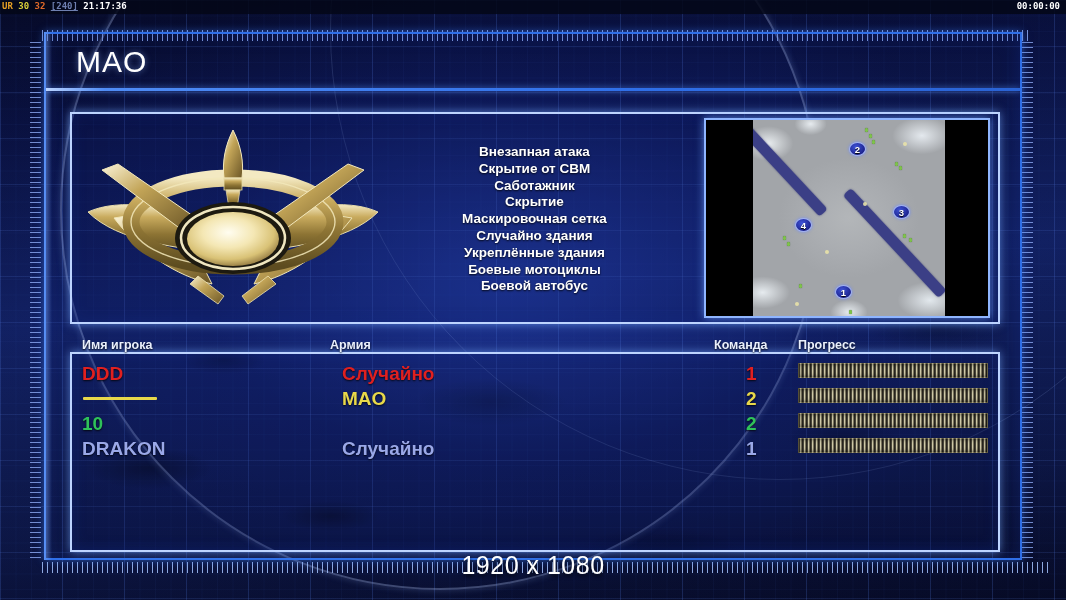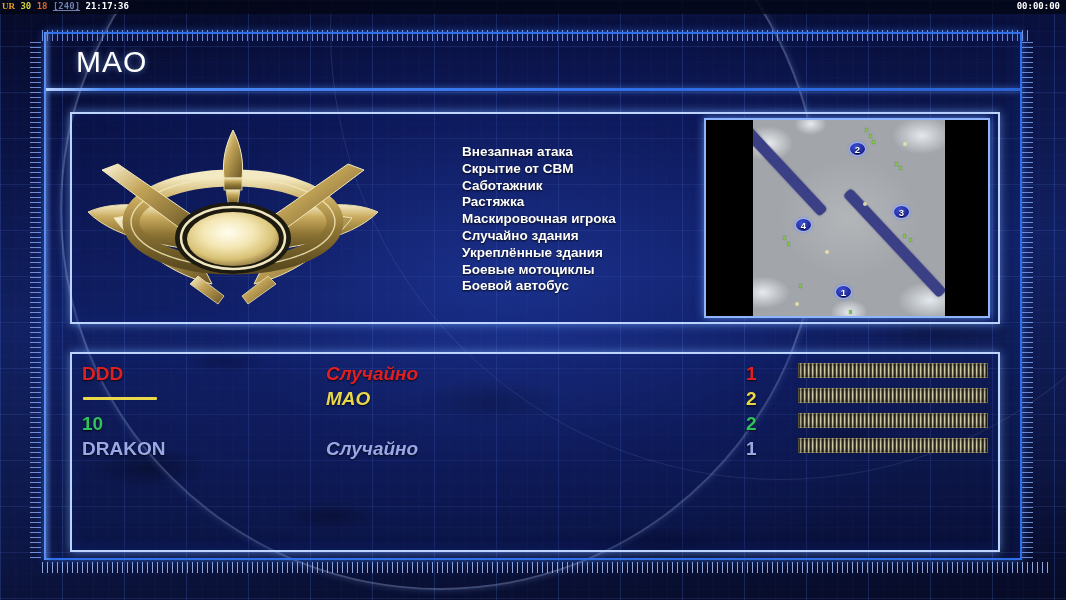--- a/index.html
+++ b/index.html
@@ -163,20 +163,21 @@
     width: 310px; height: 190px;
     z-index: 7;
   }
   .emblem-wrap svg { width: 100%; height: 100%; display: block; }
 
   
   .ability-list {
     position: absolute;
     left: 462px; top: 144px;
     z-index: 7;
+    text-align: center;
   }
   .ability-list li {
     list-style: none;
     color: #ffffff;
     font-size: 13.5px;
     font-weight: bold;
     line-height: 16.8px;
     text-shadow: 0 1px 2px rgba(0,0,0,0.85);
     white-space: nowrap;
   }
@@ -287,21 +288,21 @@
   }
   .cell {
     position: absolute;
     font-size: 19px;
     font-weight: bold;
     white-space: nowrap;
     text-shadow: 0 1px 2px rgba(0,0,0,0.8);
     top: 3px;
   }
   .c-name { left: 12px; }
-  .c-army { left: 256px; font-style: italic; }
+  .c-army { left: 272px; }
   .c-team { left: 676px; }
   .c-dash {
     position: absolute;
     left: 13px; top: 12px;
     width: 74px; height: 3px;
     border-radius: 1px;
   }
   .prog {
     position: absolute;
     left: 728px; top: 3px;
@@ -333,21 +334,21 @@
   .status-left {
     position: absolute;
     left: 2px; top: 1px;
     font-family: "DejaVu Sans Mono", monospace;
     font-size: 9px;
     font-weight: bold;
     z-index: 9;
     white-space: nowrap;
     letter-spacing: 0;
   }
-  .status-left .s-ur   { color: #e8a024; font-family: Liberation Serif, serif; }
+  .status-left .s-ur   { color: #e8a024; }
   .status-left .s-n1   { color: #d8cf3a; }
   .status-left .s-n2   { color: #e06a2a; }
   .status-left .s-br   { color: #6e7fb0; text-decoration: underline; }
   .status-left .s-time { color: #ffffff; margin-top: 39px; }
   .status-right {
     position: absolute;
     right: 6px; top: 1px;
     font-family: "DejaVu Sans Mono", monospace;
     font-size: 9px;
     font-weight: bold;
@@ -369,21 +370,21 @@
   <div class="bg-grid"></div>
   <div class="bg-grid2"></div>
   <div class="bg-blobs"></div>
   <div class="globe-arc"></div>
   <div class="globe-arc2"></div>
 
   <div class="topstrip"></div>
   <div class="status-left">
     <span class="s-ur">UR</span>
     <span class="s-n1">30</span>
-    <span class="s-n2">18</span>
+    <span class="s-n2">32</span>
     <span class="s-br">[240]</span>
     <span class="s-time">21:17:36</span>
   </div>
   <div class="status-right">00:00:00</div>
 
   <div class="ruler ruler-h ruler-top"></div>
   <div class="ruler ruler-h ruler-bot"></div>
   <div class="ruler ruler-v ruler-left"></div>
   <div class="ruler ruler-v ruler-right"></div>
 
@@ -445,22 +446,22 @@
       <ellipse cx="155" cy="112" rx="58" ry="36" fill="#1d1a10"></ellipse>
       <ellipse cx="155" cy="112" rx="52" ry="31" fill="none" stroke="#efe6c0" stroke-width="2.5"></ellipse>
       <ellipse cx="155" cy="113" rx="46" ry="27" fill="url(#core)"></ellipse>
     </svg>
   </div>
 
   <ul class="ability-list">
     <li>Внезапная атака</li>
     <li>Скрытие от СВМ</li>
     <li>Саботажник</li>
-    <li>Растяжка</li>
-    <li>Маскировочная игрока</li>
+    <li>Скрытие</li>
+    <li>Маскировочная сетка</li>
     <li>Случайно здания</li>
     <li>Укреплённые здания</li>
     <li>Боевые мотоциклы</li>
     <li>Боевой автобус</li>
   </ul>
 
   <div class="minimap-frame">
     <div class="minimap-img">
       <div class="mm-river mm-river-a"></div>
       <div class="mm-river mm-river-b"></div>
@@ -481,20 +482,26 @@
       <div class="mm-spark" style="left:150px;top:22px"></div>
       <div class="mm-spark" style="left:42px;top:182px"></div>
 
       <div class="mm-start" style="left:96px;top:22px">2</div>
       <div class="mm-start" style="left:140px;top:85px">3</div>
       <div class="mm-start" style="left:42px;top:98px">4</div>
       <div class="mm-start" style="left:82px;top:165px">1</div>
     </div>
   </div>
 
+  <div class="table-head">
+    <span class="th-name">Имя игрока</span>
+    <span class="th-army">Армия</span>
+    <span class="th-team">Команда</span>
+    <span class="th-prog">Прогресс</span>
+  </div>
 
   <div class="panel panel-players"></div>
 
   <div class="rows">
 
     <div class="row">
       <span class="cell c-name" style="color:#e02020">DDD</span>
       <span class="cell c-army" style="color:#e02020">Случайно</span>
       <span class="cell c-team" style="color:#e02020">1</span>
       <div class="prog"></div>
@@ -515,14 +522,15 @@
 
     <div class="row">
       <span class="cell c-name" style="color:#9aa8e8">DRAKON</span>
       <span class="cell c-army" style="color:#9aa8e8">Случайно</span>
       <span class="cell c-team" style="color:#9aa8e8">1</span>
       <div class="prog"></div>
     </div>
 
   </div>
 
+  <div class="resolution">1920 x 1080</div>
 
 </div>
 
 </body></html>

